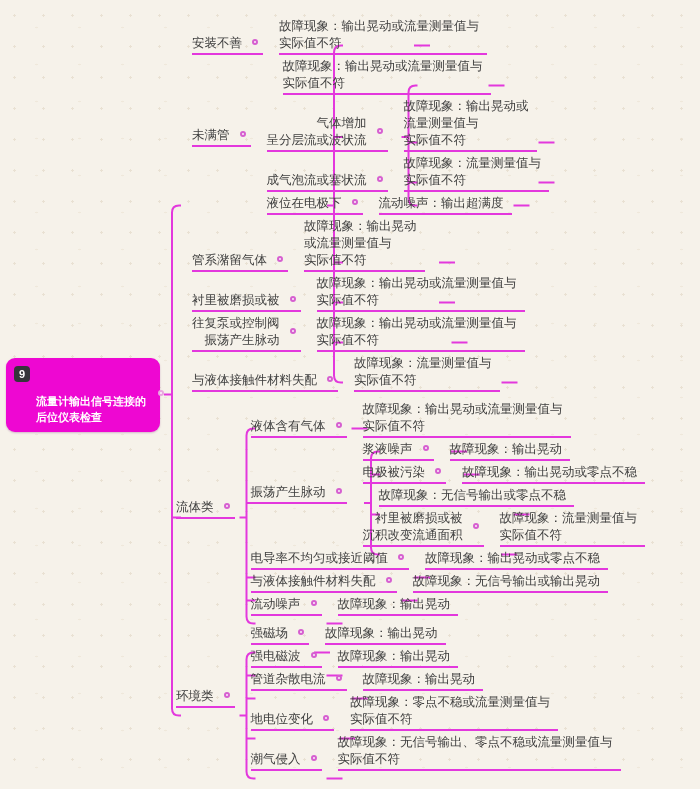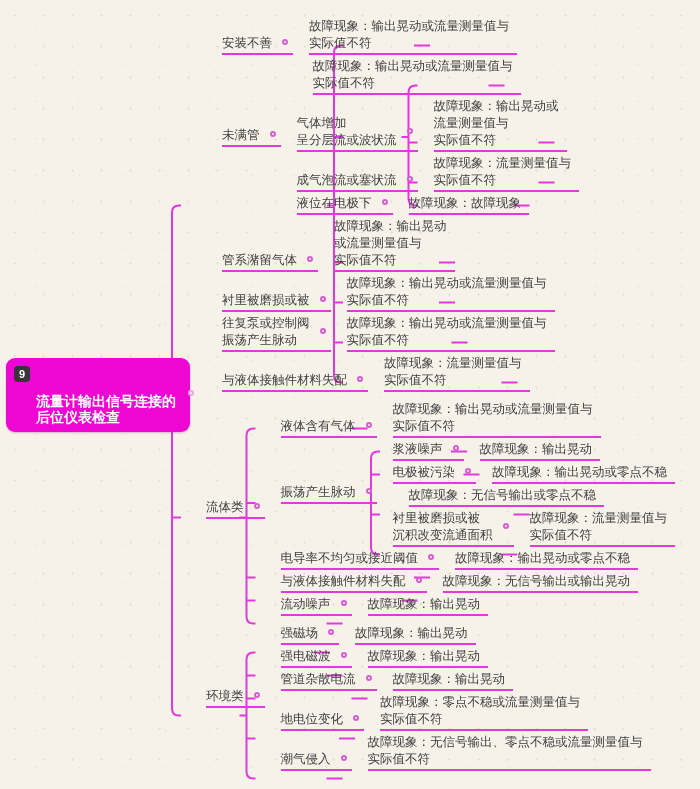--- a/index.html
+++ b/index.html
@@ -28,40 +28,40 @@
   .node{display:flex;align-items:center;}
   .node.align-bottom{align-items:flex-end;}
   .label{
     position:relative;
     color:var(--txt);
     font-size:12.5px;line-height:17px;
     padding:0 8px 1px 0;
     border-bottom:2px solid var(--line);
     white-space:pre;
   }
-  .label.has-kids{padding-right:21px;}
+  .label.has-kids{padding-right:21px;text-align:right;}
   .txt{white-space:pre;margin-top:28px;}
   .dot{
     position:absolute;right:5px;top:50%;
     width:6px;height:6px;margin-top:-5px;
     border:2px solid var(--dot);border-radius:50%;
     background:#fbeffa;
   }
   .kids{display:flex;flex-direction:column;justify-content:center;row-gap:3px;margin-left:16px;}
   #tree > .node > .kids{row-gap:9px;}
   
   .label.root{
     background:var(--node-fill);
     border:none;border-radius:9px;
     padding:7px 14px 7px 8px;
     box-shadow:0 1px 2px rgba(120,0,110,.25);
     display:flex;align-items:flex-start;
   }
   .label.root .txt{
-    color:#fff;font-weight:bold;font-size:14px;line-height:16px;
+    color:#fff;font-weight:bold;font-size:11px;line-height:16px;
   }
   .label.root .dot{right:-4px;border-color:#e9a7e0;background:#fdf6fb;}
   .badge{
     flex:0 0 auto;width:16px;height:16px;margin:1px 6px 0 0;
     background:var(--badge-bg);color:#fff;border-radius:4px;
     font-size:11px;font-weight:bold;line-height:16px;text-align:center;
   }
 </style>
 </head>
 <body>
@@ -141,21 +141,21 @@
                       <div class="node">
                         <div class="label"><span class="txt">故障现象：流量测量值与
 实际值不符</span></div>
                       </div>
                     </div>
                   </div>
                   <div class="node align-bottom">
                     <div class="label has-kids"><span class="txt">液位在电极下</span><span class="dot"></span></div>
                     <div class="kids">
                       <div class="node">
-                        <div class="label"><span class="txt">故障现象：故障现象</span></div>
+                        <div class="label"><span class="txt">流动噪声：输出超满度</span></div>
                       </div>
                     </div>
                   </div>
                 </div>
               </div>
               <div class="node align-bottom">
                 <div class="label has-kids"><span class="txt">管系潴留气体</span><span class="dot"></span></div>
                 <div class="kids">
                   <div class="node">
                     <div class="label"><span class="txt">故障现象：输出晃动

